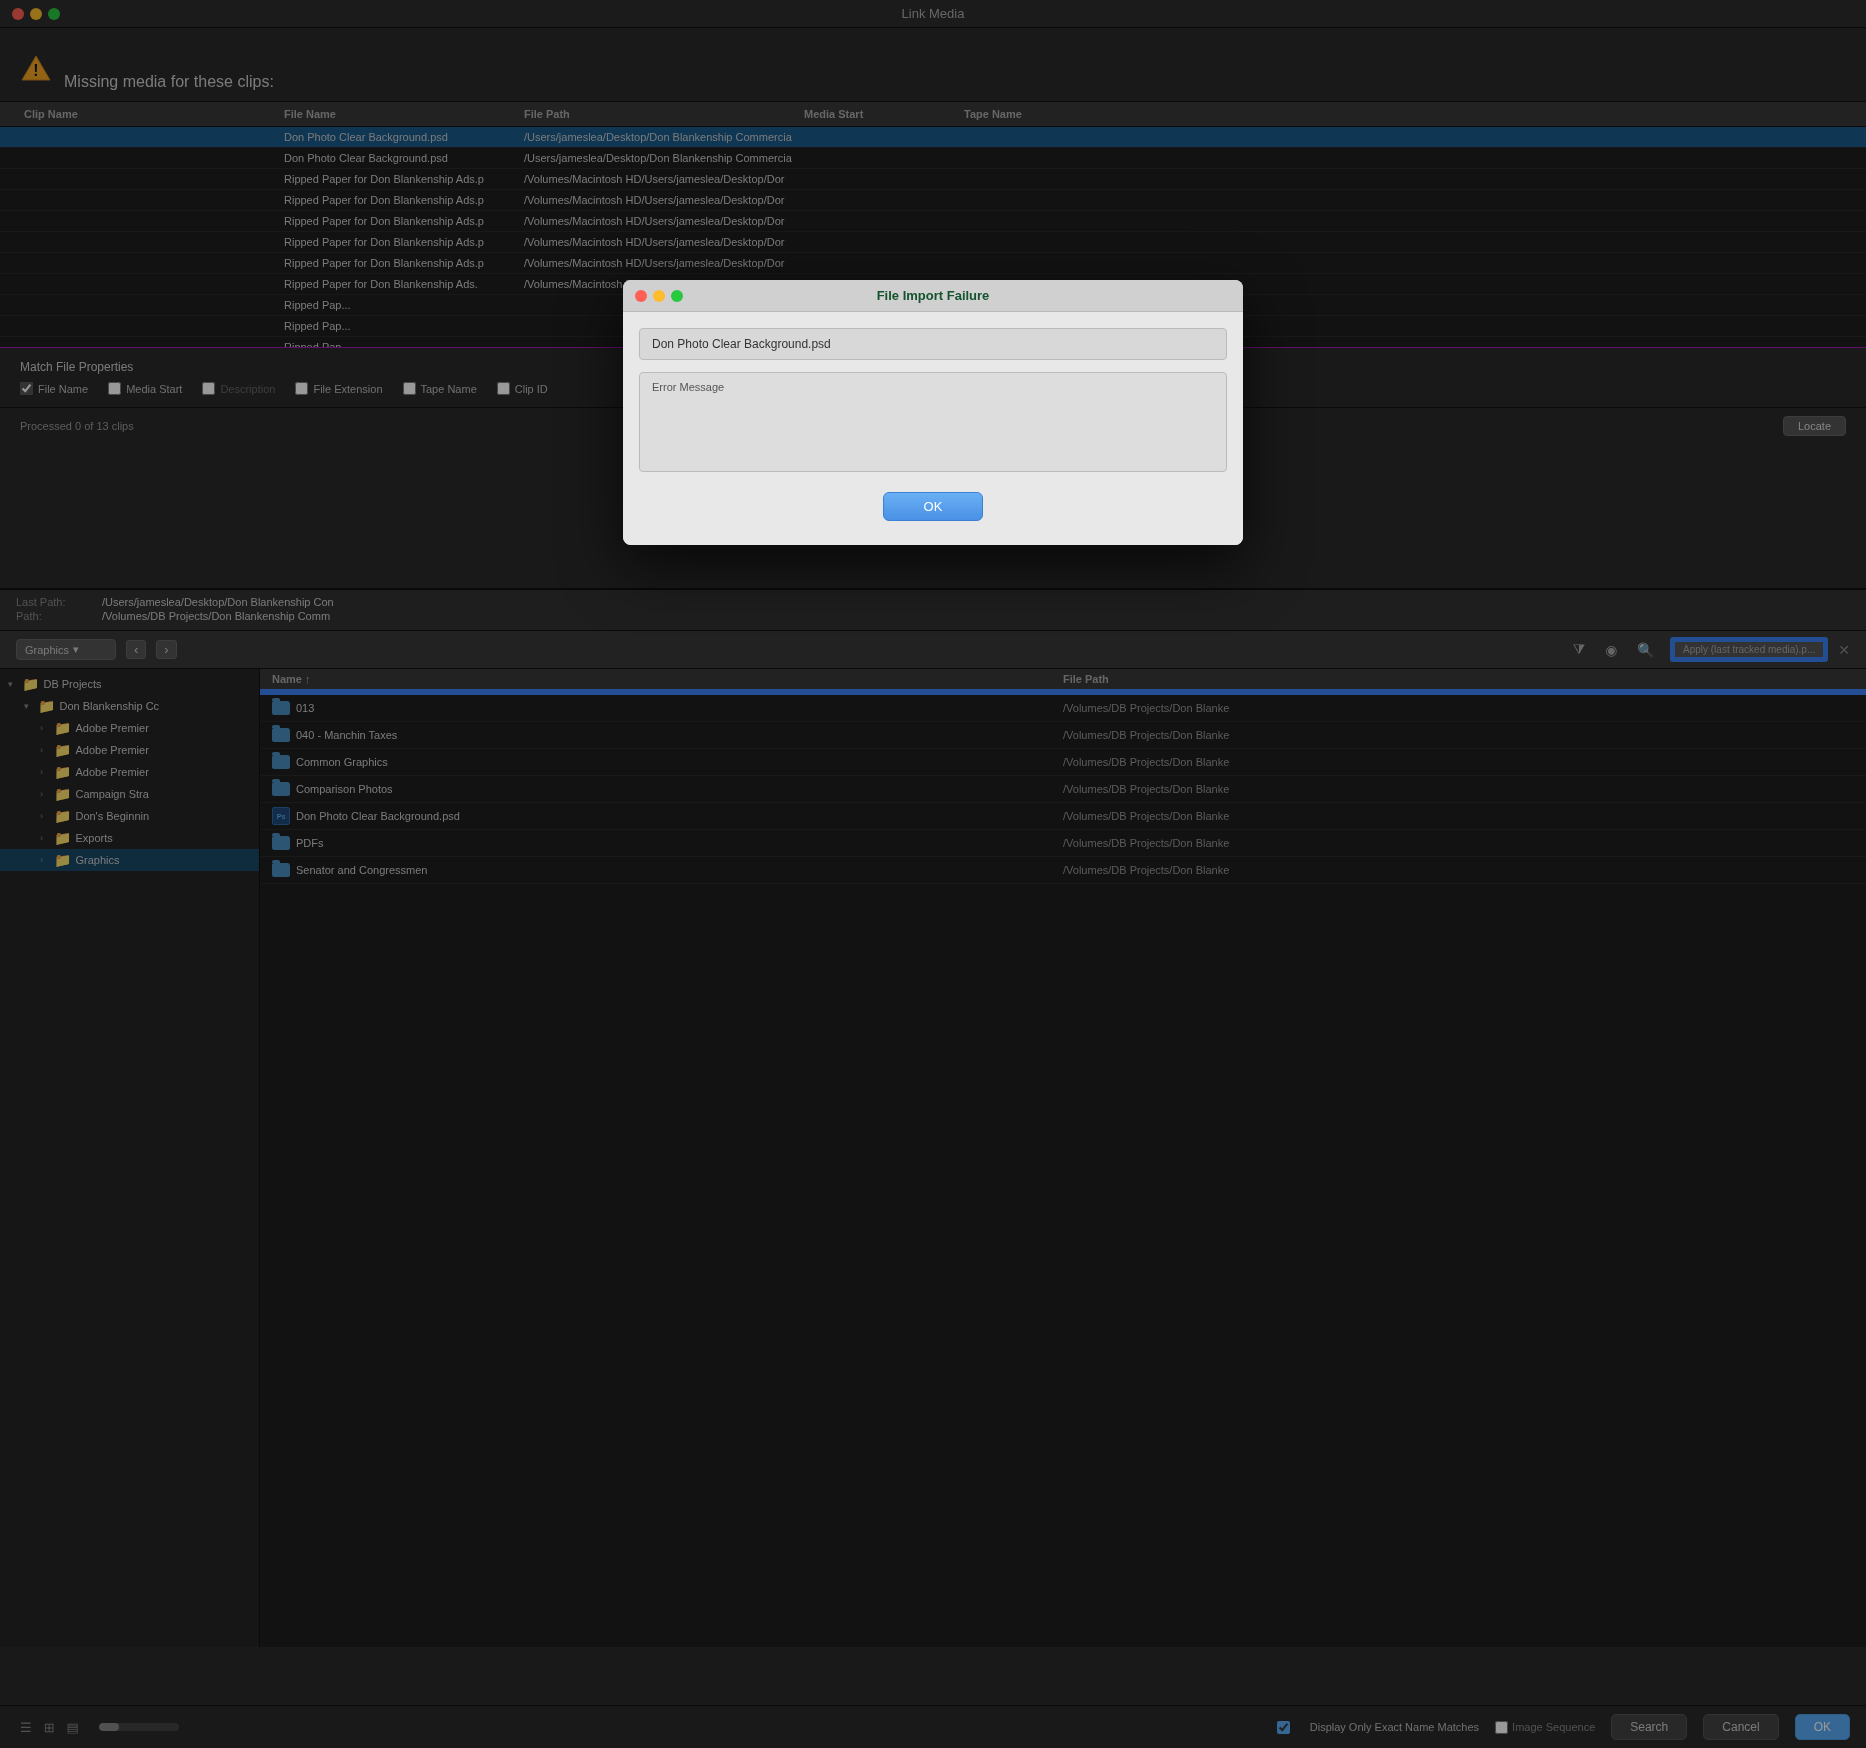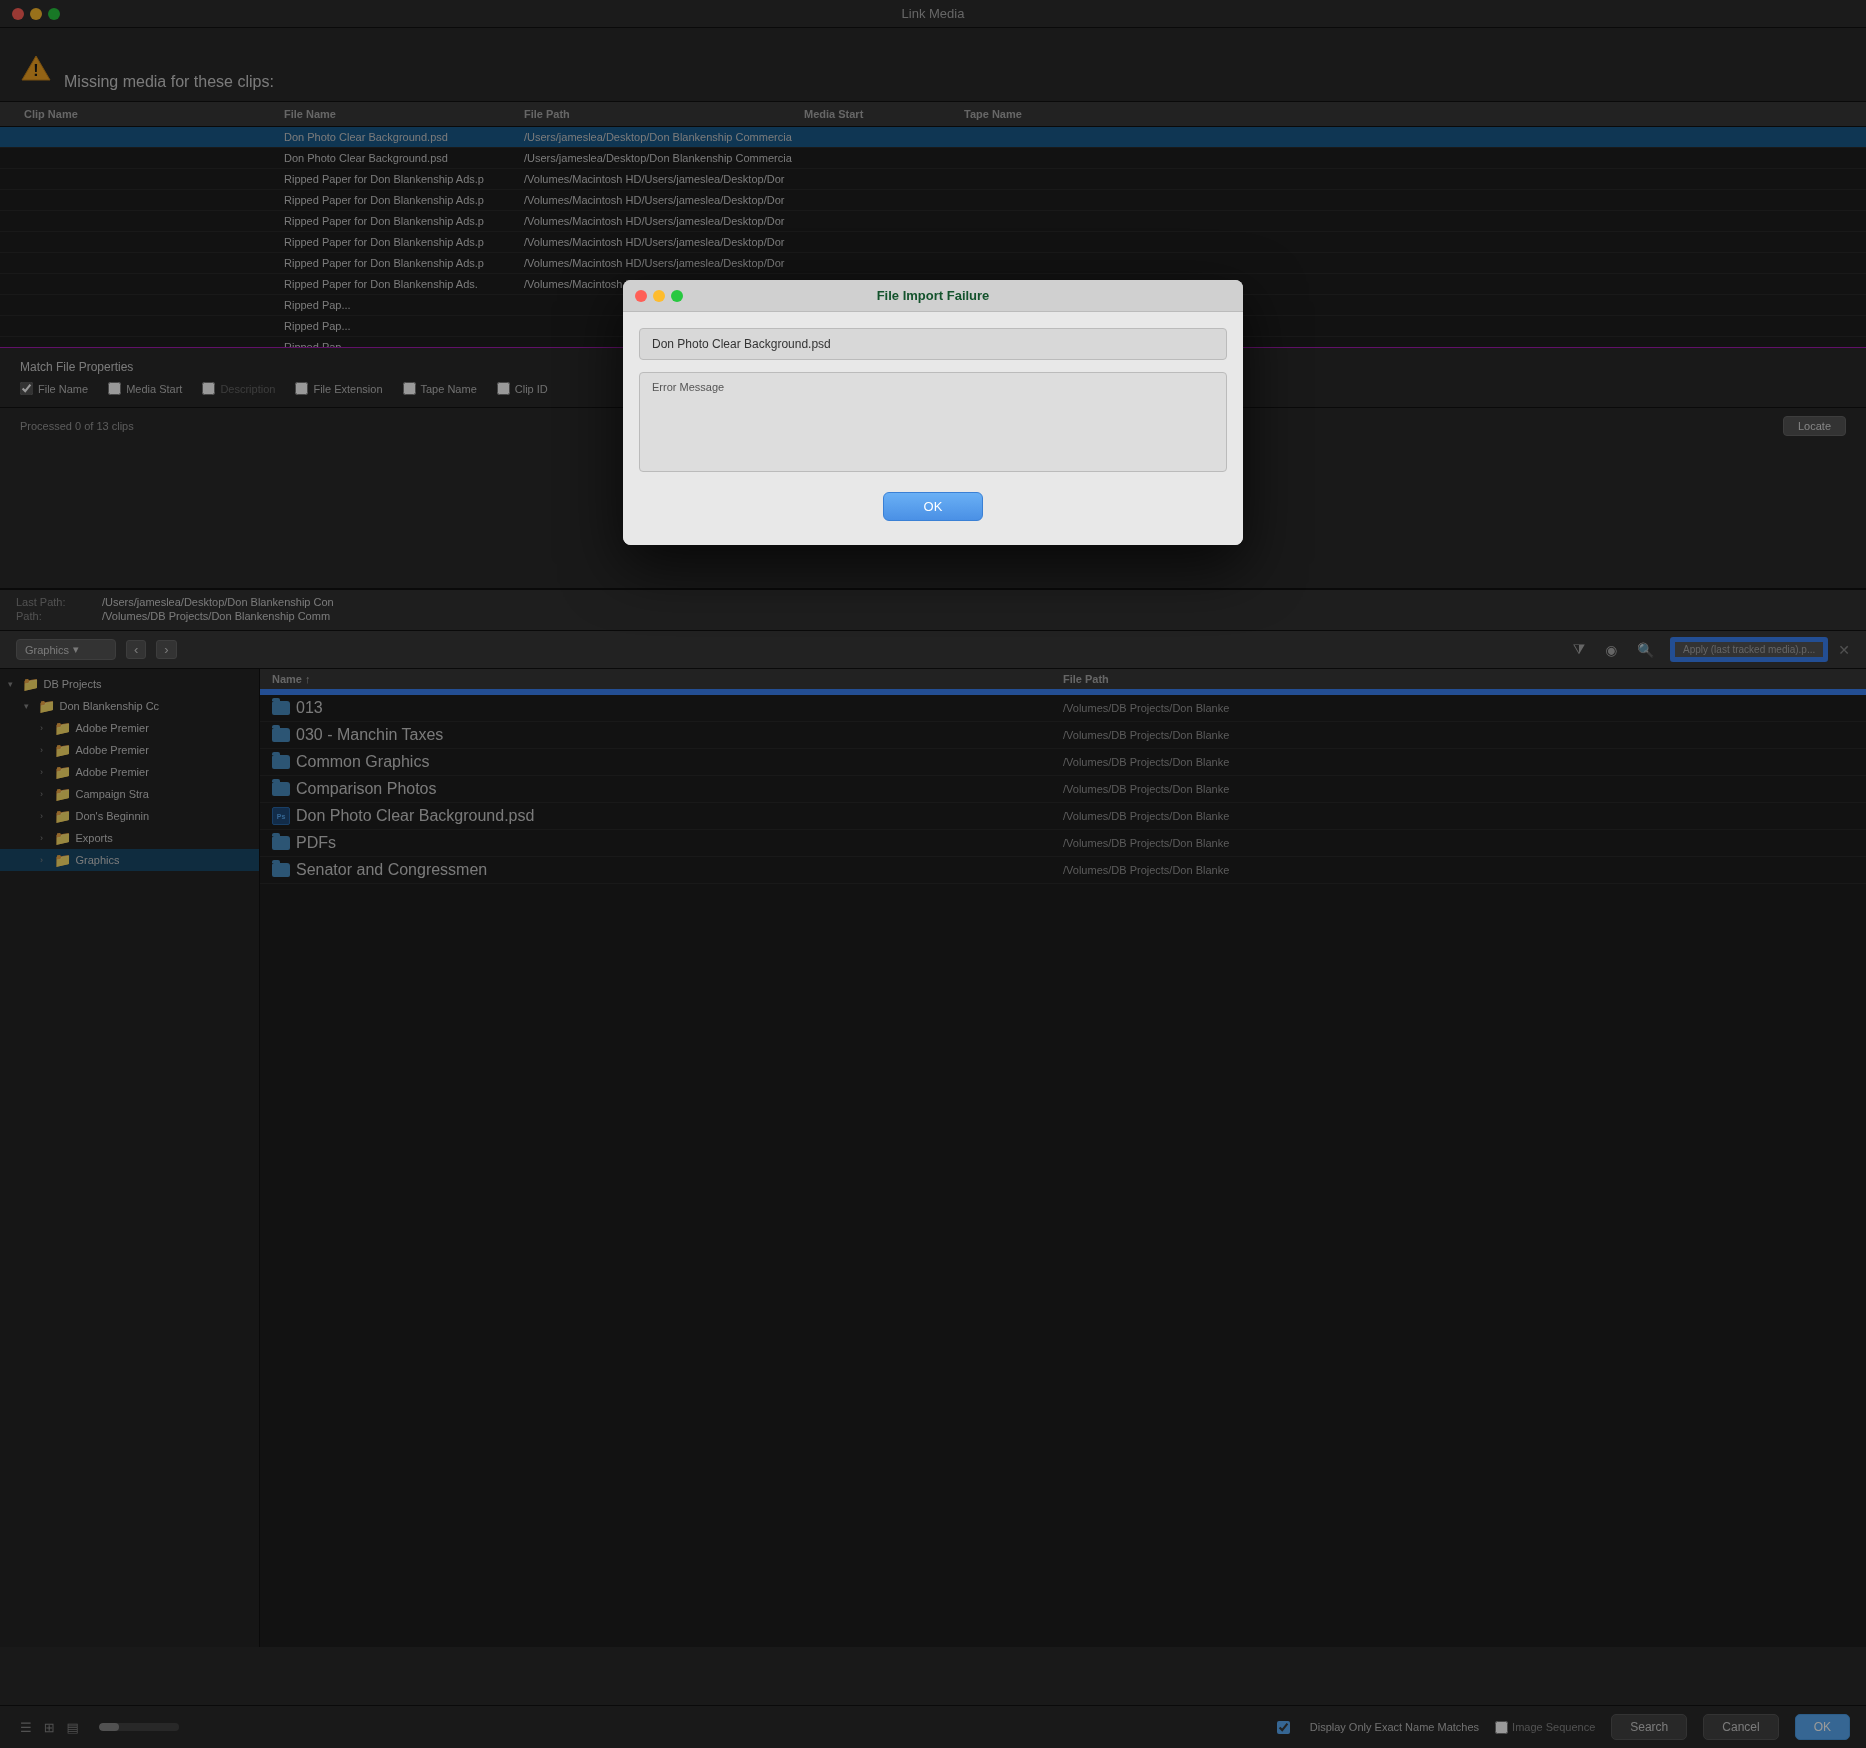--- a/index.html
+++ b/index.html
@@ -376,21 +376,21 @@
       display: flex;
       align-items: center;
       justify-content: center;
       font-size: 7px;
       font-weight: bold;
       color: #5aabf5;
       border: 1px solid #2a6aaa;
     }
     .file-name-text {
       color: #ccc;
-      font-size: 16px;
+      font-size: 11px;
     }
     .file-path-text {
       color: #999;
       font-size: 11px;
       white-space: nowrap;
       overflow: hidden;
       text-overflow: ellipsis;
     }
 
     
@@ -818,21 +818,21 @@
                 </div>
       <span class="file-name-text">013</span>
     </div>
     <span class="file-path-text">/Volumes/DB Projects/Don Blanke</span>
   </div>
             <div class="file-row">
     <div class="file-row-name">
       <div class="file-icon">
                   <div class="folder-icon-img"></div>
                 </div>
-      <span class="file-name-text">030 - Manchin Taxes</span>
+      <span class="file-name-text">040 - Manchin Taxes</span>
     </div>
     <span class="file-path-text">/Volumes/DB Projects/Don Blanke</span>
   </div>
             <div class="file-row">
     <div class="file-row-name">
       <div class="file-icon">
                   <div class="folder-icon-img"></div>
                 </div>
       <span class="file-name-text">Common Graphics</span>
     </div>

